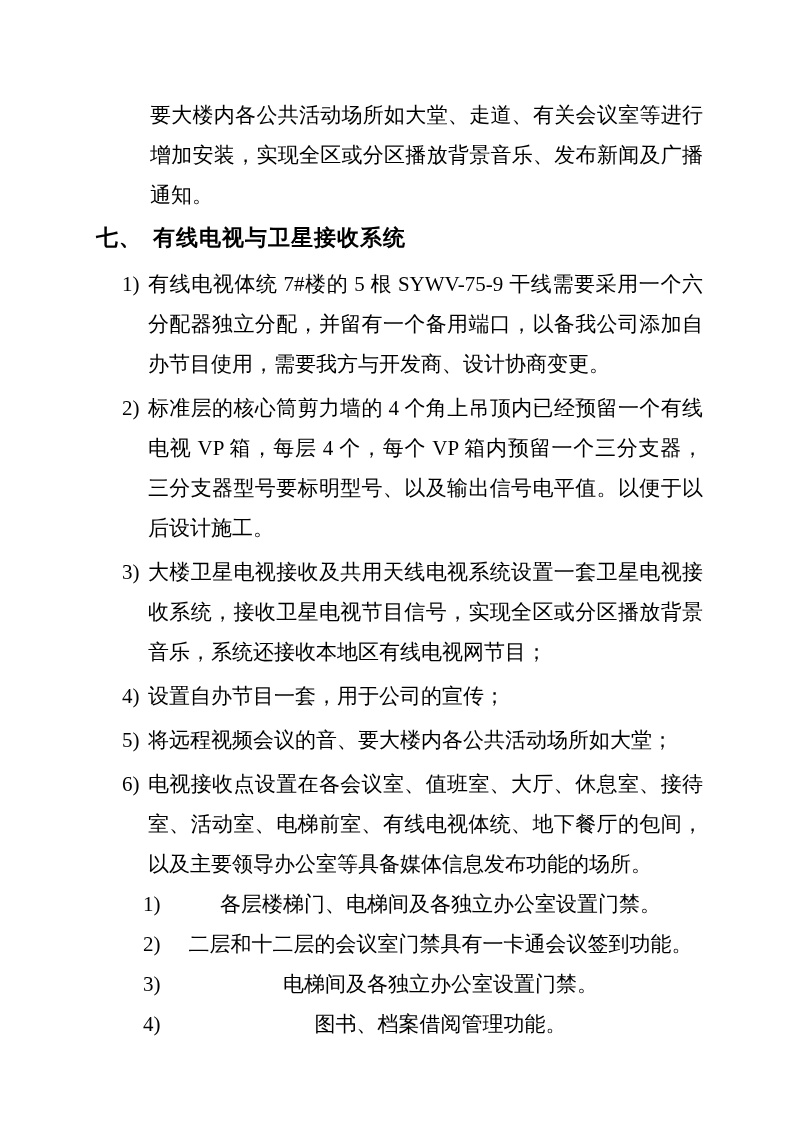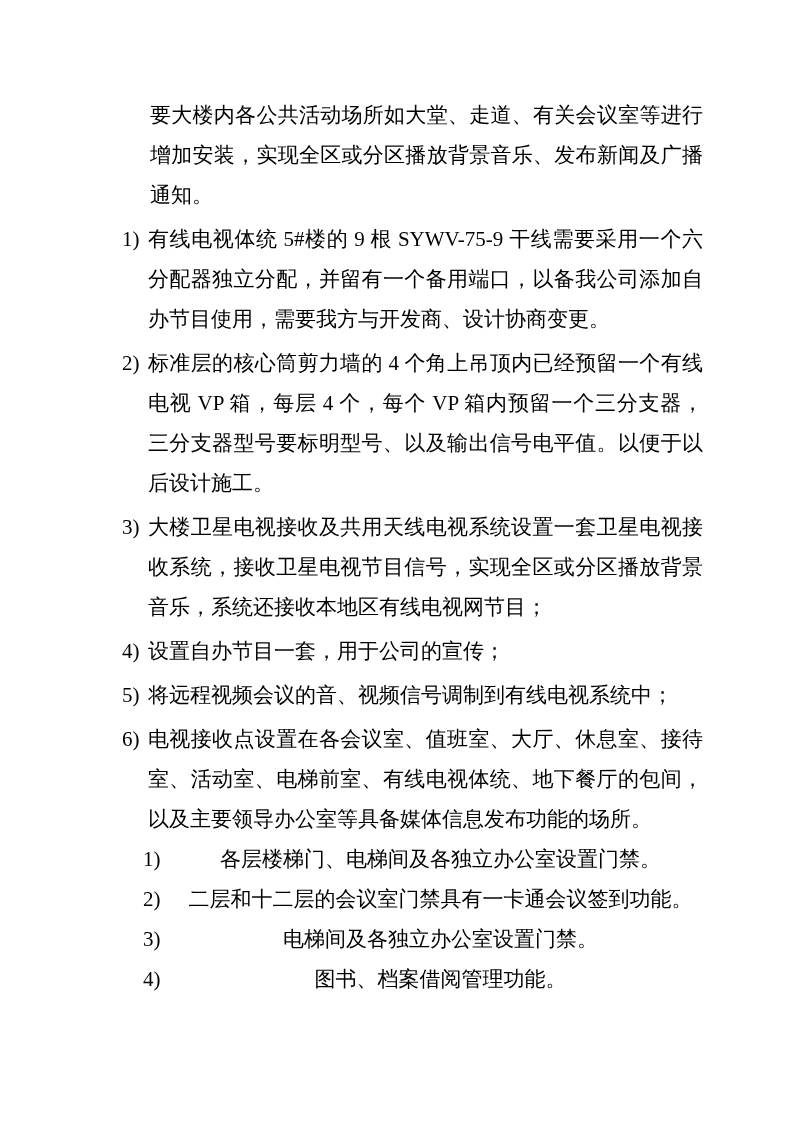--- a/index.html
+++ b/index.html
@@ -52,40 +52,43 @@
 </style>
 </head>
 <body>
 
 <div class="page">
   <div class="doc">
 
     <p class="cont-para">要大楼内各公共活动场所如大堂、走道、有关会议室等进行增加安装，实现全区或分区播放背景音乐、发布新闻及广播通知。</p>
 
     <div class="sec7">
+      <div class="sec-heading">
+        <span class="sec-num">七、</span><span>有线电视与卫星接收系统</span>
+      </div>
 
       <div class="item">
         <span class="num">1)</span>
-        <span class="txt">有线电视体统 5#楼的 9 根 SYWV-75-9 干线需要采用一个六分配器独立分配，并留有一个备用端口，以备我公司添加自办节目使用，需要我方与开发商、设计协商变更。</span>
+        <span class="txt">有线电视体统 7#楼的 5 根 SYWV-75-9 干线需要采用一个六分配器独立分配，并留有一个备用端口，以备我公司添加自办节目使用，需要我方与开发商、设计协商变更。</span>
       </div>
       <div class="item">
         <span class="num">2)</span>
         <span class="txt">标准层的核心筒剪力墙的 4 个角上吊顶内已经预留一个有线电视 VP 箱，每层 4 个，每个 VP 箱内预留一个三分支器，三分支器型号要标明型号、以及输出信号电平值。以便于以后设计施工。</span>
       </div>
       <div class="item">
         <span class="num">3)</span>
         <span class="txt">大楼卫星电视接收及共用天线电视系统设置一套卫星电视接收系统，接收卫星电视节目信号，实现全区或分区播放背景音乐，系统还接收本地区有线电视网节目；</span>
       </div>
       <div class="item">
         <span class="num">4)</span>
         <span class="txt">设置自办节目一套，用于公司的宣传；</span>
       </div>
       <div class="item">
         <span class="num">5)</span>
-        <span class="txt">将远程视频会议的音、视频信号调制到有线电视系统中；</span>
+        <span class="txt">将远程视频会议的音、要大楼内各公共活动场所如大堂；</span>
       </div>
       <div class="item">
         <span class="num">6)</span>
         <span class="txt">电视接收点设置在各会议室、值班室、大厅、休息室、接待室、活动室、电梯前室、有线电视体统、地下餐厅的包间，以及主要领导办公室等具备媒体信息发布功能的场所。</span>
       </div>
     </div>
 
     <div class="sec8">
 
       <div class="item">

